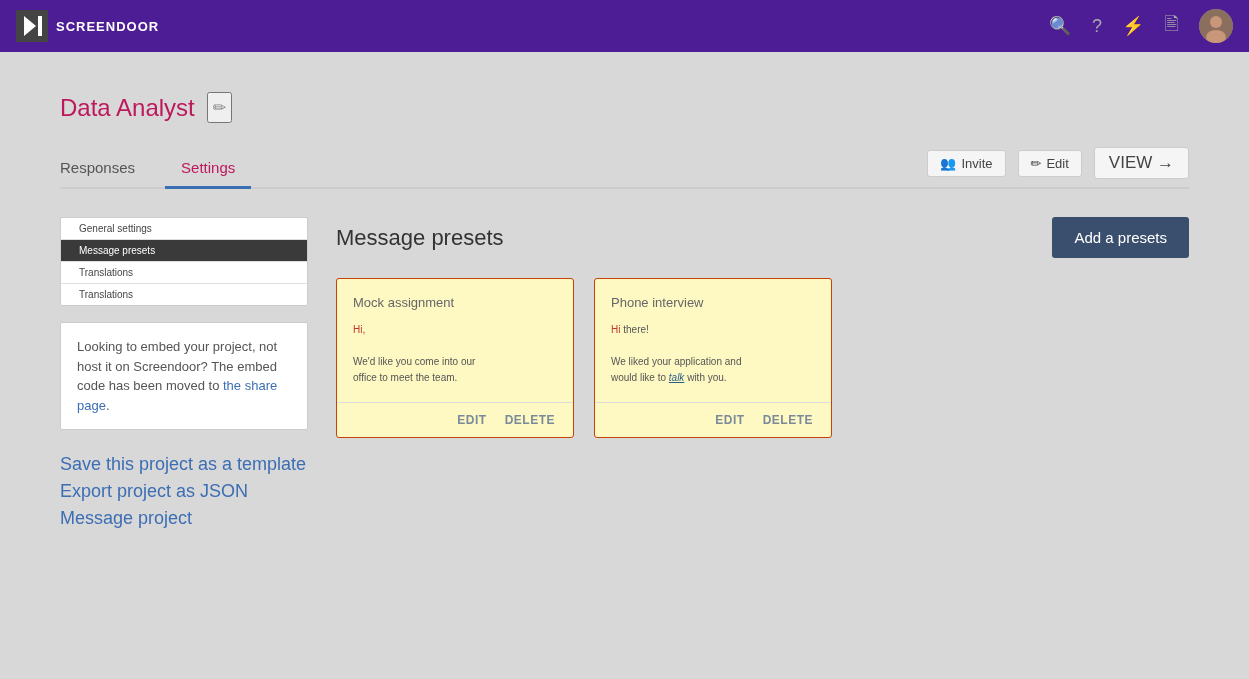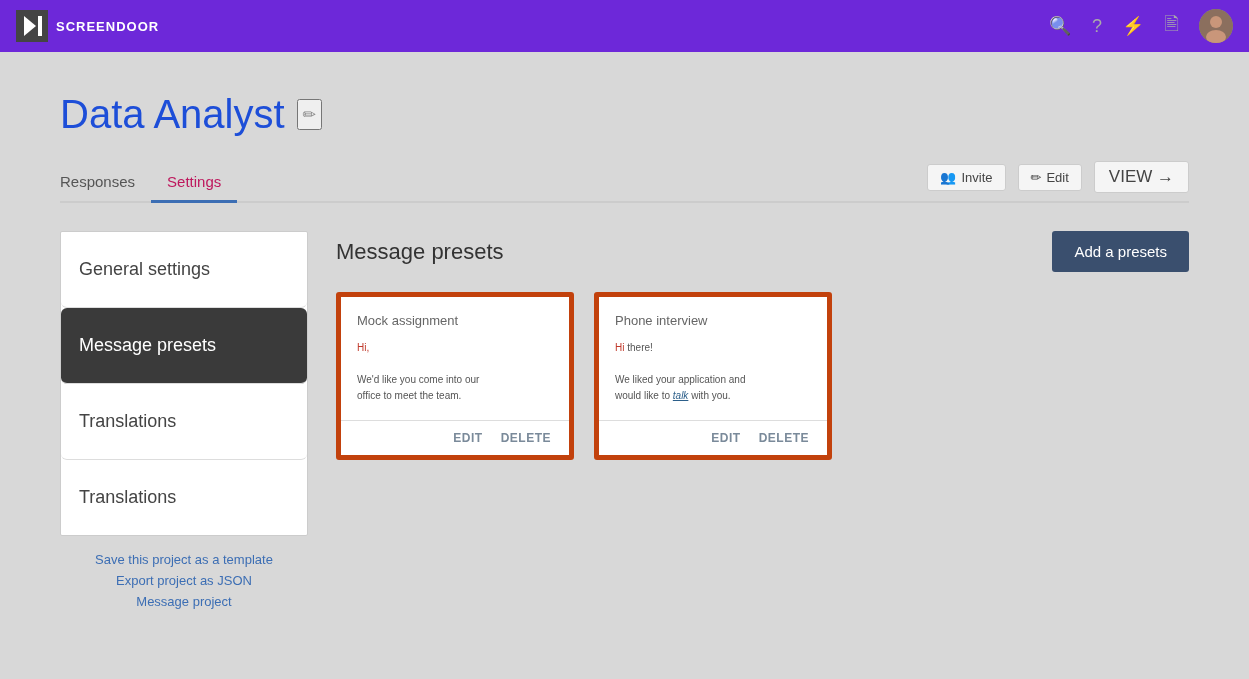--- a/index.html
+++ b/index.html
@@ -1,20 +1,20 @@
 <!DOCTYPE html>
 <html><head>
   <meta charset="utf-8">
   <style>
     * { box-sizing: border-box; margin: 0; padding: 0; }
     body { font-family: -apple-system, BlinkMacSystemFont, 'Segoe UI', Helvetica, Arial, sans-serif; background: #d8d8d8; color: #333; font-size: 14px; }
 
     
     .topnav {
-      background: #6d28d9;
+      background: #4c1d95;
       height: 52px;
       display: flex;
       align-items: center;
       padding: 0 16px;
       justify-content: space-between;
     }
     .topnav-left {
       display: flex;
       align-items: center;
       gap: 8px;
@@ -60,43 +60,43 @@
     }
 
     
     .page-header {
       display: flex;
       align-items: center;
       gap: 12px;
       margin-bottom: 24px;
     }
     .page-title {
-      font-size: 40px;
+      font-size: 24px;
       font-weight: 300;
-      color: #1d4ed8;
+      color: #be185d;
     }
     .edit-icon-btn {
       color: #888;
       font-size: 16px;
       cursor: pointer;
       padding: 4px;
     }
 
     
     .tab-bar {
       display: flex;
       align-items: flex-end;
       gap: 0;
       border-bottom: 2px solid #ccc;
       margin-bottom: 28px;
       justify-content: space-between;
     }
     .tab-bar-left {
       display: flex;
-      gap: 0;
+      gap: 14px;
     }
     .tab-item {
       padding: 8px 16px 10px 16px;
       font-size: 15px;
       cursor: pointer;
       color: #555;
       border-bottom: 3px solid transparent;
       margin-bottom: -2px;
       text-decoration: none;
     }
@@ -149,26 +149,25 @@
       flex-shrink: 0;
     }
     .sidebar-menu {
       background: #fff;
       border: 1px solid #ccc;
       border-radius: 2px;
       overflow: hidden;
       margin-bottom: 16px;
     }
     .sidebar-item {
-      padding: 27px 18px;
-      font-size: 18px;
+      padding: 5px 18px;
+      font-size: 10px;
       color: #444;
       cursor: pointer;
       border-bottom: 1px solid #ddd;
-      border-radius: 6px;
     }
     .sidebar-item:last-child { border-bottom: none; }
     .sidebar-item.active {
       background: #3a3a3a;
       color: #fff;
     }
     .sidebar-embed-box {
       background: #fff;
       border: 1px solid #ccc;
       border-radius: 2px;
@@ -183,22 +182,21 @@
       text-decoration: none;
     }
     .sidebar-links {
       display: flex;
       flex-direction: column;
       gap: 6px;
     }
     .sidebar-links a {
       color: #3c6eb4;
       text-decoration: none;
-      font-size: 13px;
-      text-align: center;
+      font-size: 18px;
     }
 
     
     .content-area {
       flex: 1;
     }
     .content-header {
       display: flex;
       align-items: center;
       justify-content: space-between;
@@ -220,22 +218,22 @@
       font-weight: 400;
     }
 
     
     .preset-cards {
       display: flex;
       gap: 20px;
       flex-wrap: wrap;
     }
     .preset-card {
-      background: #ffffff;
-      border: 5px solid #c2410c;
+      background: #fef9c3;
+      border: 1px solid #c2410c;
       border-radius: 3px;
       width: 238px;
       overflow: hidden;
     }
     .preset-card-body {
       padding: 16px;
     }
     .preset-card-title {
       font-size: 13px;
       color: #666;
@@ -331,20 +329,23 @@
           <span>Message presets</span>
         </div>
         <div class="sidebar-item">
           <span>Translations</span>
         </div>
         <div class="sidebar-item">
           <span>Translations</span>
         </div>
       </div>
 
+      <div class="sidebar-embed-box">
+        <span>Looking to embed your project, not host it on Screendoor? The embed code has been moved to </span><a href="#"><span>the share page</span></a><span>.</span>
+      </div>
 
       <div class="sidebar-links">
         <a href="#">Save this project as a template</a>
         <a href="#">Export project as JSON</a>
         <a href="#">Message project</a>
       </div>
     </div>
 
     <div class="content-area">
       <div class="content-header">

